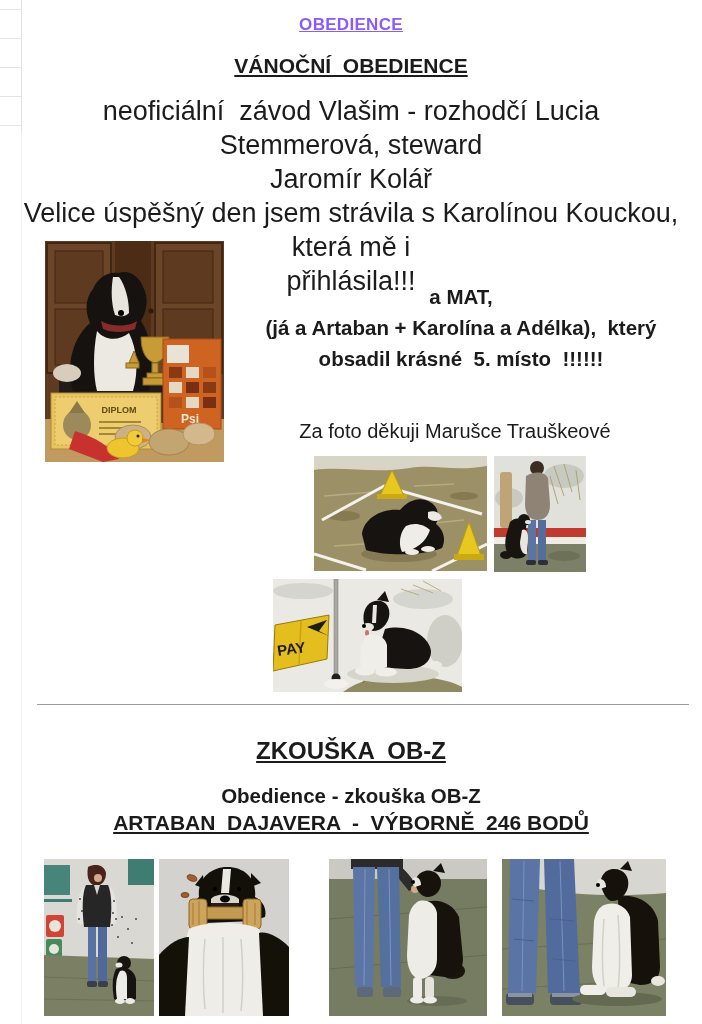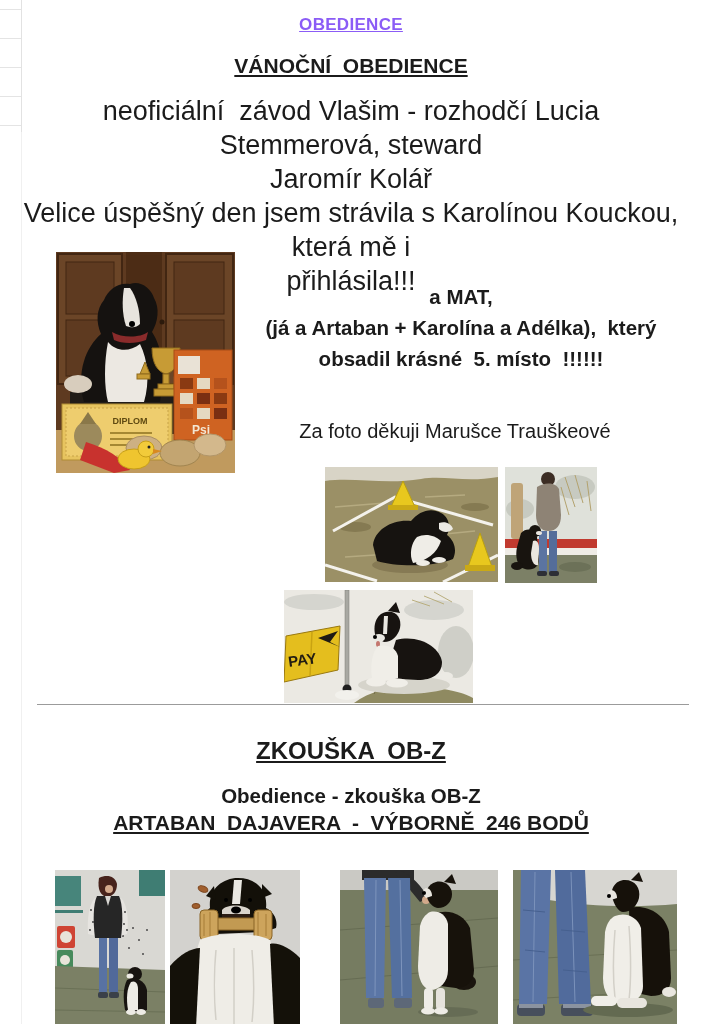--- a/index.html
+++ b/index.html
@@ -22,21 +22,21 @@
   .intro{left:20px;top:94px;width:662px;font-size:27px;line-height:34px;}
   .result-line{left:222px;top:244px;width:478px;font-size:18.5px;font-weight:bold;color:#B32B3E;}
   .team{left:222px;top:281px;width:478px;font-size:20.5px;font-weight:bold;line-height:31px;}
   .credit{left:222px;top:420px;width:466px;font-size:20px;}
   
   .divider{left:37px;top:704px;width:652px;height:1px;background:#9b9b9b;}
   
   .s2-heading{left:20px;top:737px;width:662px;font-size:24px;font-weight:bold;text-decoration:underline;}
   .s2-line1{left:20px;top:784px;width:662px;font-size:20.5px;font-weight:bold;}
   .s2-line2{left:20px;top:811px;width:662px;font-size:21px;font-weight:bold;text-decoration:underline;}
-  figure{margin:11px;padding:4px;position:absolute;border-radius:27px;}
+  figure{margin:0;padding:4px;position:absolute;border-radius:27px;}
   figure svg{display:block;}
 </style>
 </head>
 <body>
 
 <div class="page">
 
   <div>
     <div class="rail-v"></div>
     <div class="rail-v-top"></div>

